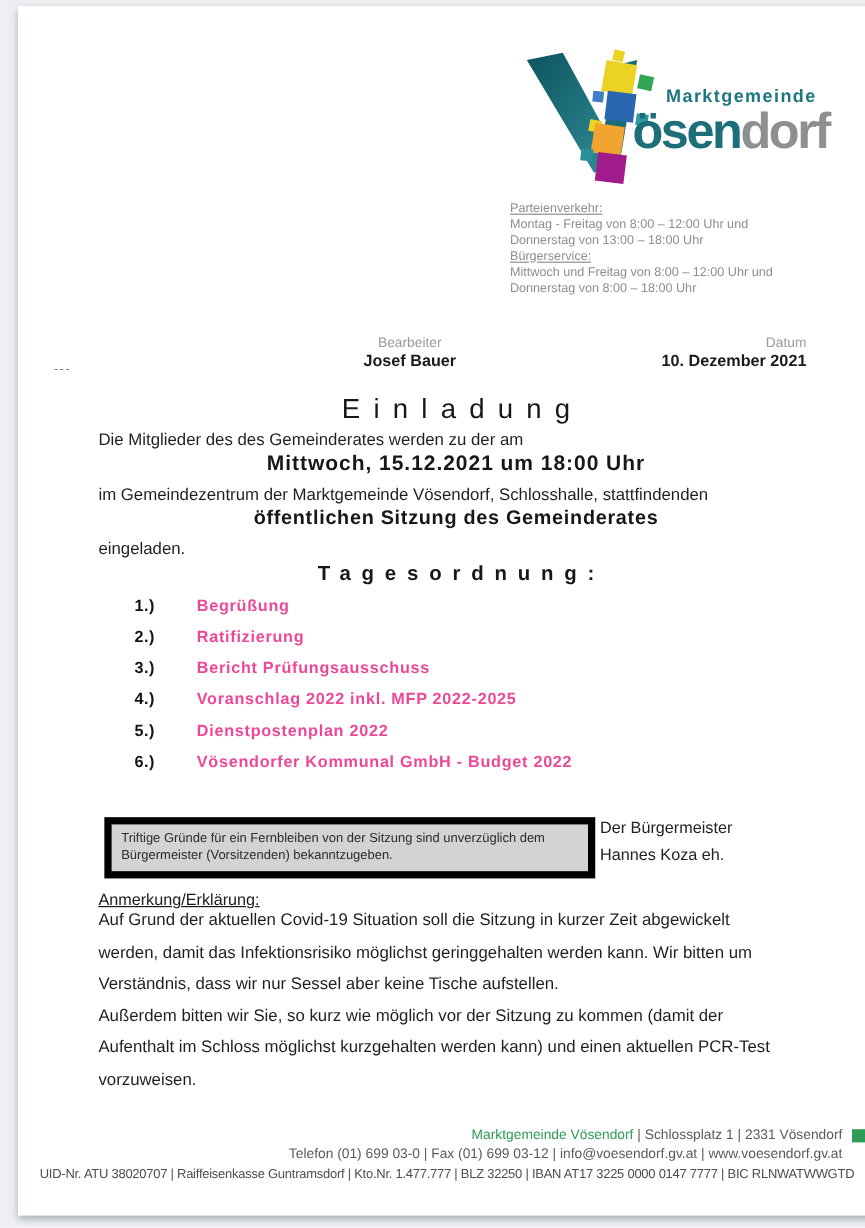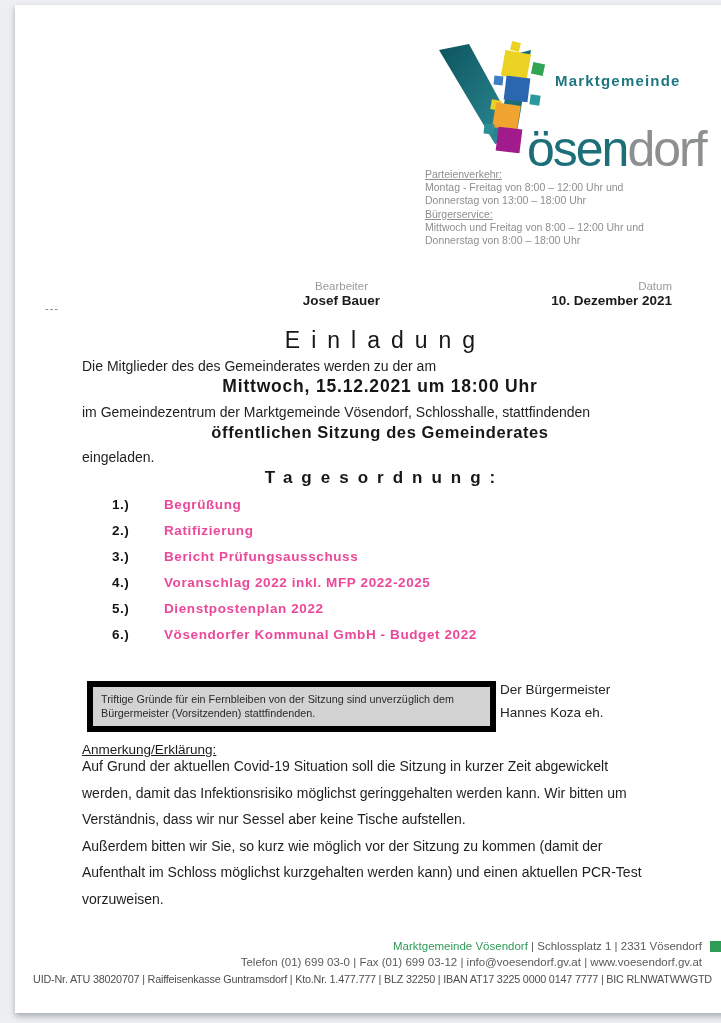--- a/index.html
+++ b/index.html
@@ -19,21 +19,21 @@
   
   .logo{left:424px;top:35px;width:292px;height:118px;}
   .logo svg{position:absolute;left:0;top:4px;}
   .sq{position:absolute;}
   .brand-top{
     position:absolute;left:116px;top:32px;
     font-size:15px;font-weight:700;color:#1e7780;letter-spacing:1.2px;
   }
   .brand-main{
     position:absolute;left:88px;top:48px;
-    font-size:50px;font-weight:400;letter-spacing:-2px;line-height:1;margin-top:36px;
+    font-size:42px;font-weight:700;letter-spacing:-2px;line-height:1;
   }
   .brand-teal{color:#1c6e79;}
   .brand-gray{color:#8d8f91;}
 
   
   .hours{left:410px;top:163px;width:300px;font-size:10.5px;line-height:13.2px;color:#8e8e8e;}
   .hours .hdr{text-decoration:underline;}
 
   
   .meta-bearbeiter{left:244px;top:275px;width:165px;text-align:center;}
@@ -170,21 +170,21 @@
 
       <div class="agenda-row">
         <span class="agenda-num">6.)</span>
         <span class="agenda-text">Vösendorfer Kommunal GmbH - Budget 2022</span>
       </div>
     </div>
 
   <div class="abs notice-box">
 
   <div>Triftige Gründe für ein Fernbleiben von der Sitzung sind unverzüglich dem</div>
-      <div>Bürgermeister (Vorsitzenden) stattfindenden.</div>
+      <div>Bürgermeister (Vorsitzenden) bekanntzugeben.</div>
     </div>
   <div class="abs signature">
     <div>Der Bürgermeister</div>
     <div>Hannes Koza eh.</div>
   </div>
 
   <div class="abs remarks-title">Anmerkung/Erklärung:</div>
   <div class="abs remarks">
 
   <div>Auf Grund der aktuellen Covid-19 Situation soll die Sitzung in kurzer Zeit abgewickelt</div>

